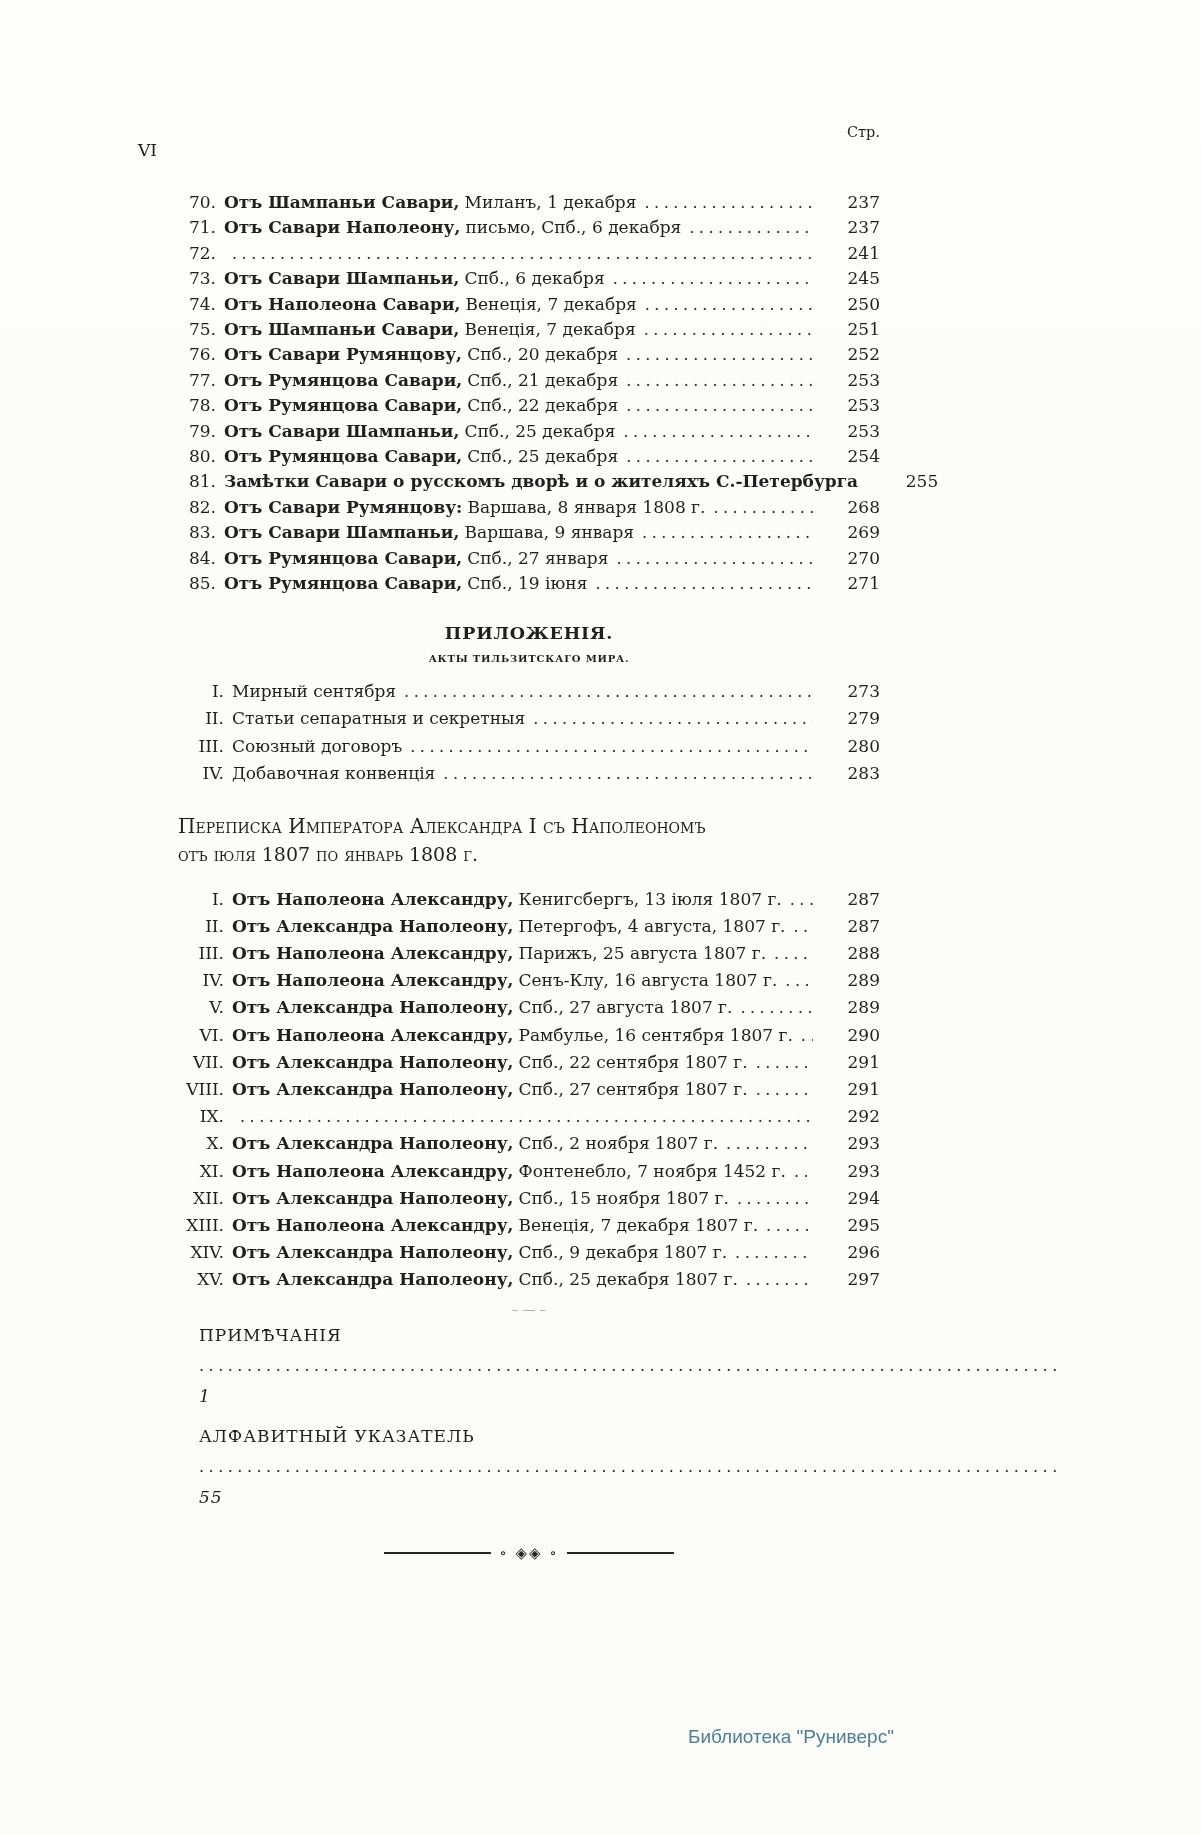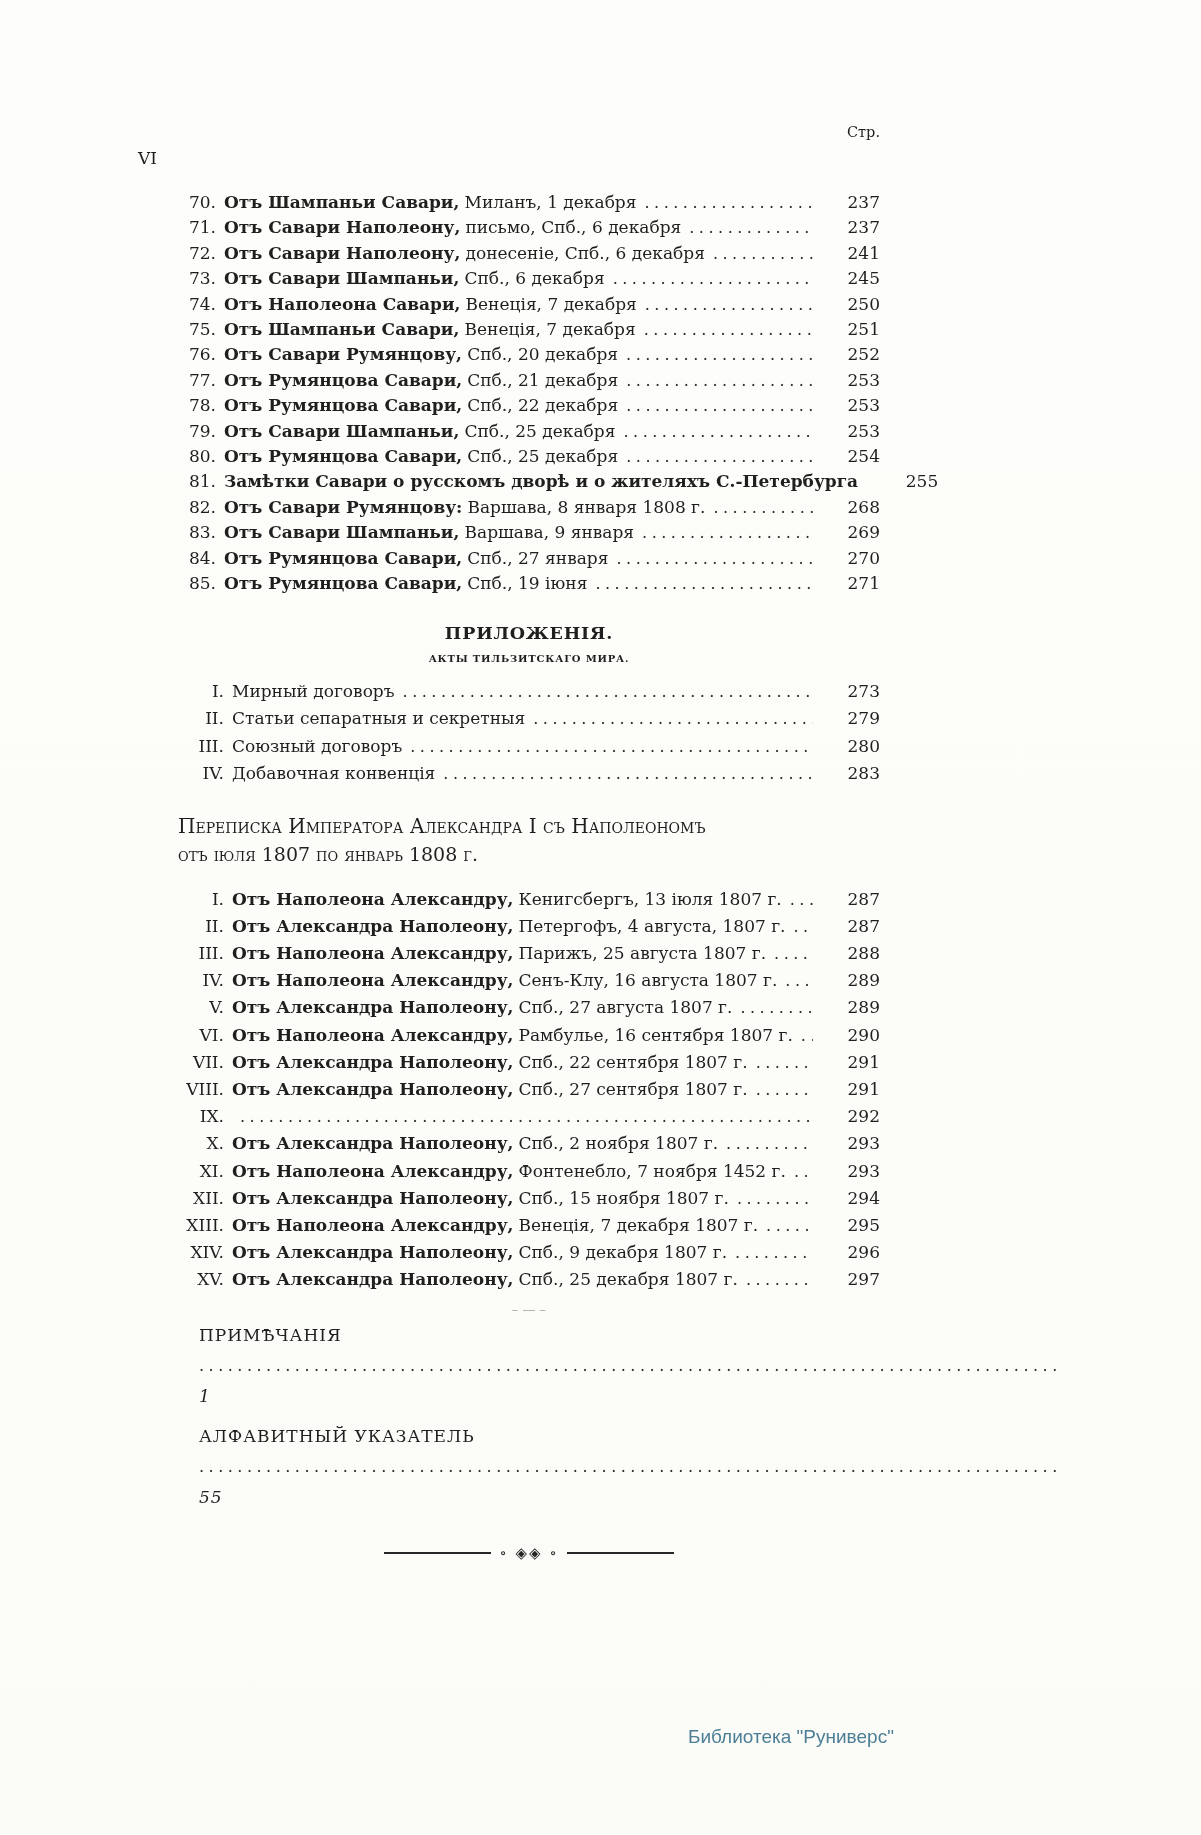--- a/index.html
+++ b/index.html
@@ -7,21 +7,21 @@
   .page {
     position: relative;
     width: 1201px;
     height: 1835px;
     background: linear-gradient(180deg, #fdfdfb 0%, #fcfcf8 60%, #fbfbf7 100%);
     font-family: "DejaVu Serif", serif;
     color: #1f1f1f;
     overflow: hidden;
   }
   .folio {
-    position: absolute; left: 138px; top: 148px;
+    position: absolute; left: 138px; top: 140px;
     font-size: 17px;
   }
   .hdr-str {
     position: absolute; left: 178px; top: 124px; width: 702px;
     text-align: right; font-size: 14.5px;
   }
   .content { position: absolute; left: 178px; top: 190px; width: 702px; }
 
   .row { display: flex; align-items: baseline; }
   .num { flex: 0 0 38px; text-align: right; margin-right: 8px; white-space: nowrap; }
@@ -93,21 +93,20 @@
 
         <div class="row">
           <span class="num">71.</span>
           <span class="txt"><span class="bname">Отъ Савари Наполеону,</span><span class="rest">письмо, Спб., 6 декабря</span></span>
           <span class="leader"></span>
           <span class="pg">237</span>
         </div>
 
         <div class="row">
           <span class="num">72.</span>
-          <span class="txt"><span class="bname">Отъ Савари Наполеону,</span><span class="rest">донесеніе, Спб., 6 декабря</span></span>
           <span class="leader"></span>
           <span class="pg">241</span>
         </div>
 
         <div class="row">
           <span class="num">73.</span>
           <span class="txt"><span class="bname">Отъ Савари Шампаньи,</span><span class="rest">Спб., 6 декабря</span></span>
           <span class="leader"></span>
           <span class="pg">245</span>
         </div>
@@ -197,21 +196,21 @@
         </div>
       </div>
 
     <div class="appx-title">ПРИЛОЖЕНІЯ.</div>
     <div class="appx-sub">АКТЫ ТИЛЬЗИТСКАГО МИРА.</div>
 
     <div class="appx-list">
 
         <div class="row">
           <span class="num">I.</span>
-          <span class="txt"><span class="bname"></span><span class="rest">Мирный договоръ</span></span>
+          <span class="txt"><span class="bname"></span><span class="rest">Мирный сентября</span></span>
           <span class="leader"></span>
           <span class="pg">273</span>
         </div>
 
         <div class="row">
           <span class="num">II.</span>
           <span class="txt"><span class="bname"></span><span class="rest">Статьи сепаратныя и секретныя</span></span>
           <span class="leader"></span>
           <span class="pg">279</span>
         </div>

